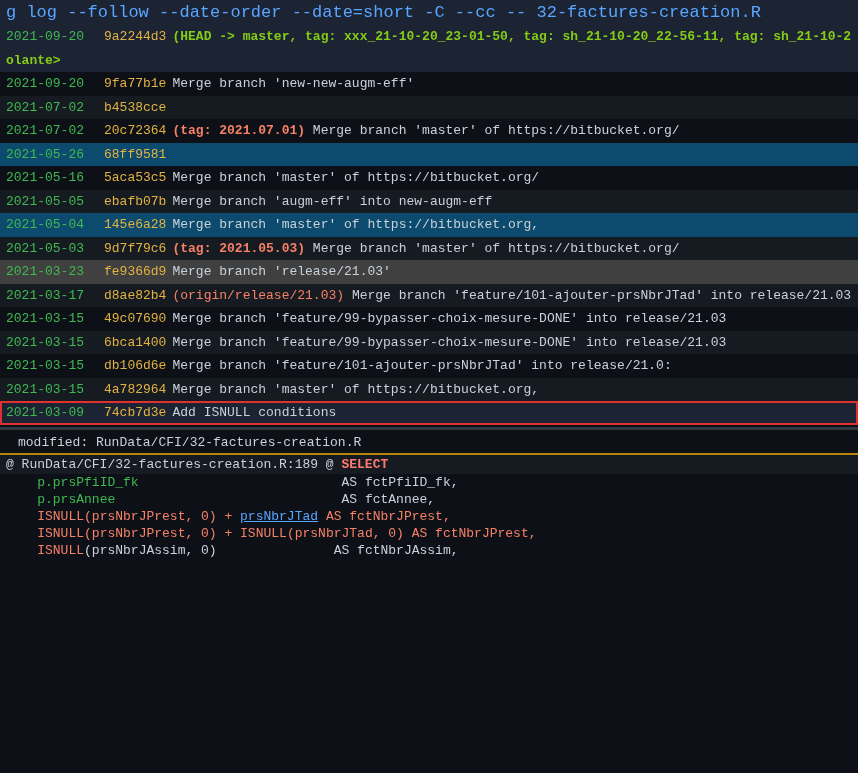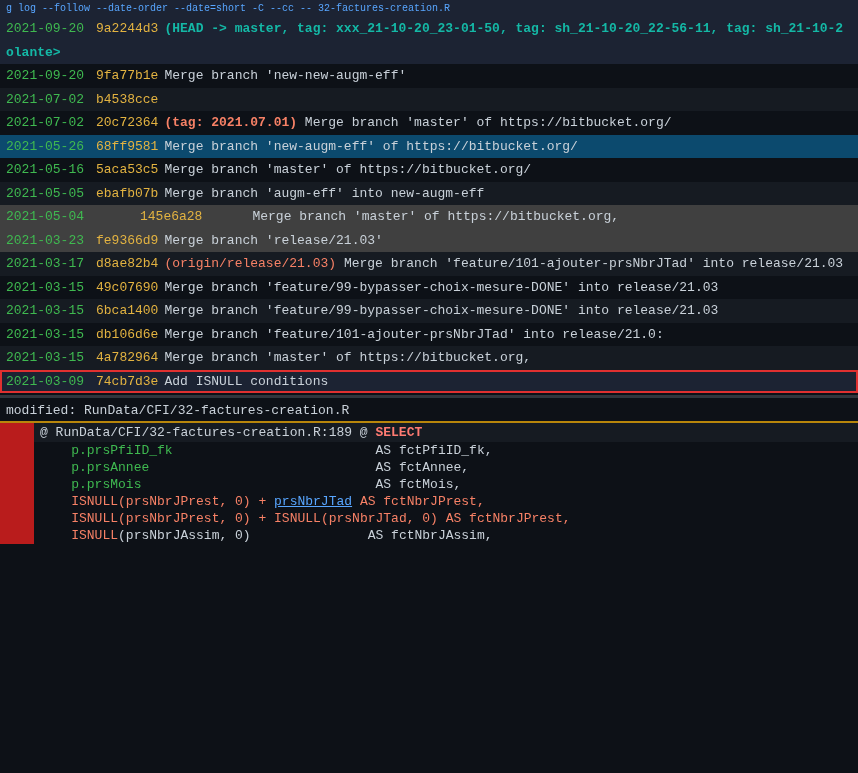--- a/index.html
+++ b/index.html
@@ -14,49 +14,49 @@
     }
     .terminal {
       background: #0d1117;
       width: 100%;
       min-height: 773px;
     }
     .command-line {
       background: #1c2333;
       color: #58a6ff;
       padding: 3px 6px;
-      font-size: 10px;
+      font-size: 17px;
       white-space: nowrap;
       overflow: hidden;
     }
     .log-entry {
       display: flex;
       padding: 2px 6px;
       line-height: 1.5;
       white-space: nowrap;
       overflow: hidden;
     }
     .log-entry:nth-child(even) {
       background: #161b22;
     }
     .log-entry:nth-child(odd) {
       background: #0d1117;
     }
     .date {
       color: #3fb950;
-      margin-right: 12px;
+      margin-right: 20px;
       flex-shrink: 0;
     }
     .hash {
       color: #e3b341;
       margin-right: 6px;
       flex-shrink: 0;
     }
     .head-tag {
-      color: #14b8a6;
+      color: #84cc16;
       font-weight: bold;
     }
     .tag-label {
       color: #f78166;
       font-weight: bold;
     }
     .message {
       color: #c9d1d9;
       flex: 1;
       overflow: hidden;
@@ -68,27 +68,26 @@
       background: #1c2333 !important;
       outline: 2px solid #e03030;
       outline-offset: -2px;
     }
     .divider {
       height: 3px;
       background: #30363d;
       margin: 2px 0;
     }
     .modified-line {
-      padding: 3px 6px;
+      padding: 3px 18px;
       color: #c9d1d9;
       background: #0d1117;
     }
     .diff-section {
-      background: #b91c1c;
-      padding-left: 34px;
+      background: #7dd3fc;
     }
     .diff-header {
       padding: 2px 6px;
       color: #58a6ff;
       background: #161b22;
     }
     .diff-header .at-sign {
       color: #c9d1d9;
     }
     .diff-header .select-kw {
@@ -150,41 +149,45 @@
 
   <div class="log-entry" style="background:#0d1117;">
     <span class="date">2021-07-02</span>
     <span class="hash">20c72364</span>
     <span class="message"><span class="tag-label">(tag: 2021.07.01)</span> Merge branch 'master' of https://bitbucket.org/</span>
   </div>
 
   <div class="log-entry" style="background:#0c4a6e;">
     <span class="date">2021-05-26</span>
     <span class="hash">68ff9581</span>
-    <span class="message">Merge branch 'new-augm-eff' of https://bitbucket.org/</span>
   </div>
 
   <div class="log-entry" style="background:#0d1117;">
     <span class="date">2021-05-16</span>
     <span class="hash">5aca53c5</span>
     <span class="message">Merge branch 'master' of https://bitbucket.org/</span>
   </div>
 
   <div class="log-entry" style="background:#161b22;">
     <span class="date">2021-05-05</span>
     <span class="hash">ebafb07b</span>
     <span class="message">Merge branch 'augm-eff' into new-augm-eff</span>
   </div>
 
-  <div class="log-entry" style="background:#404040;gap:44px;">
+  <div class="log-entry" style="background:#0c4a6e;">
     <span class="date">2021-05-04</span>
     <span class="hash">145e6a28</span>
     <span class="message">Merge branch 'master' of https://bitbucket.org,</span>
   </div>
 
+  <div class="log-entry" style="background:#161b22;">
+    <span class="date">2021-05-03</span>
+    <span class="hash">9d7f79c6</span>
+    <span class="message"><span class="tag-label">(tag: 2021.05.03)</span> Merge branch 'master' of https://bitbucket.org/</span>
+  </div>
 
   <div class="log-entry" style="background:#404040;">
     <span class="date">2021-03-23</span>
     <span class="hash">fe9366d9</span>
     <span class="message">Merge branch 'release/21.03'</span>
   </div>
 
   <div class="log-entry" style="background:#161b22;">
     <span class="date">2021-03-17</span>
     <span class="hash">d8ae82b4</span>
@@ -230,18 +233,17 @@
   <div style="height:2px; background:#b8860b; margin:0;"></div>
 
   <div class="diff-section">
 
     <div class="diff-header">
       <span class="at-sign">@ RunData/CFI/32-factures-creation.R:189 @ </span><span class="select-kw">SELECT</span>
     </div>
 
     <div class="diff-line">    <span class="col-name">p.prsPfiID_fk</span>                          <span class="as-kw">AS fctPfiID_fk,</span></div>
     <div class="diff-line">    <span class="col-name">p.prsAnnee</span>                             <span class="as-kw">AS fctAnnee,</span></div>
-    <div class="diff-line">    <span class="col-name">p.prsMois</span>                              <span class="as-kw">AS fctMois,</span></div>
     <div class="diff-line" style="color:#f78166;">    <span class="isnull-kw">ISNULL</span>(prsNbrJPrest, 0) + <span class="prsNbrJTad" style="color:#58a6ff;">prsNbrJTad</span> AS fctNbrJPrest,</div>
     <div class="diff-line" style="color:#f78166;">    <span class="isnull-kw">ISNULL</span>(prsNbrJPrest, 0) + <span class="isnull-kw">ISNULL</span>(prsNbrJTad, 0) AS fctNbrJPrest,</div>
     <div class="diff-line">    <span class="isnull-kw" style="color:#f78166;">ISNULL</span>(prsNbrJAssim, 0)               AS fctNbrJAssim,</div>
   </div>
 </div>
 
 </body></html>

